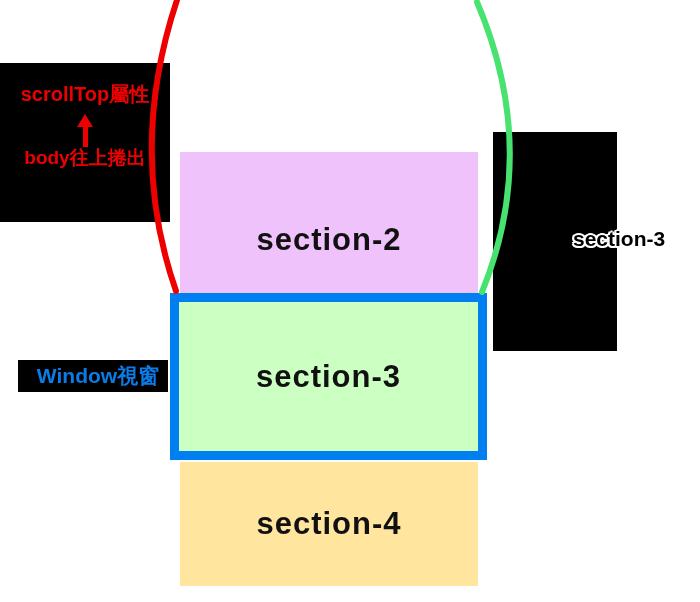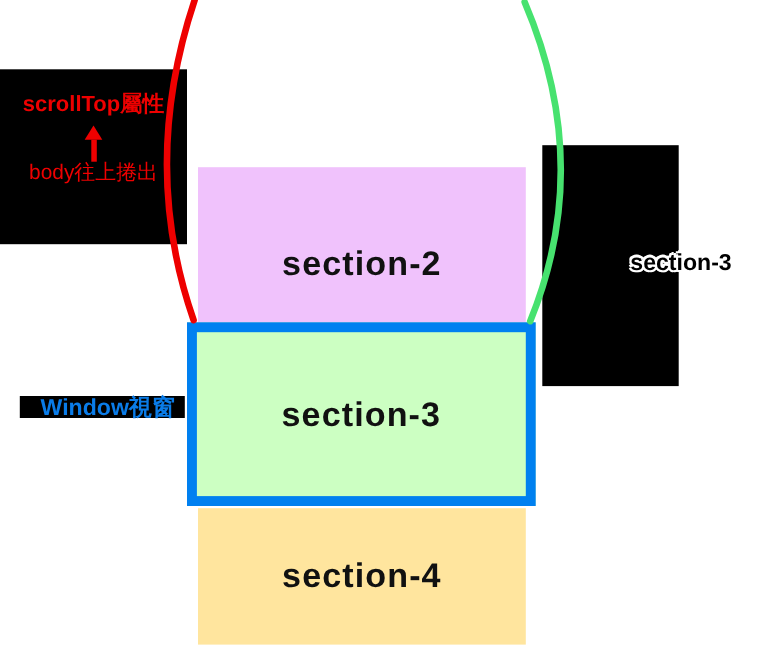--- a/index.html
+++ b/index.html
@@ -53,26 +53,26 @@
     width:0;height:0;
     border-left:8px solid transparent;
     border-right:8px solid transparent;
     border-bottom:13px solid currentColor;
   }
   .up-arrow .shaft{
     width:5px;height:20px;
     background:currentColor;
   }
   .scrolltop-desc{
-    font-size:19px;font-weight:normal;line-height:21px;
+    font-size:19px;font-weight:bold;line-height:21px;
     text-align:center;white-space:nowrap;
   }
   .window-label{
     position:absolute;
-    left:18px;top:360px;width:150px;height:20px;
+    left:18px;top:360px;width:150px;height:32px;
     background:#000;
     display:flex;align-items:center;justify-content:center;
     z-index:3;
   }
   .window-label span{
     font-size:21px;font-weight:bold;
     padding-left:10px;
     white-space:nowrap;
   }
   .right-box{

